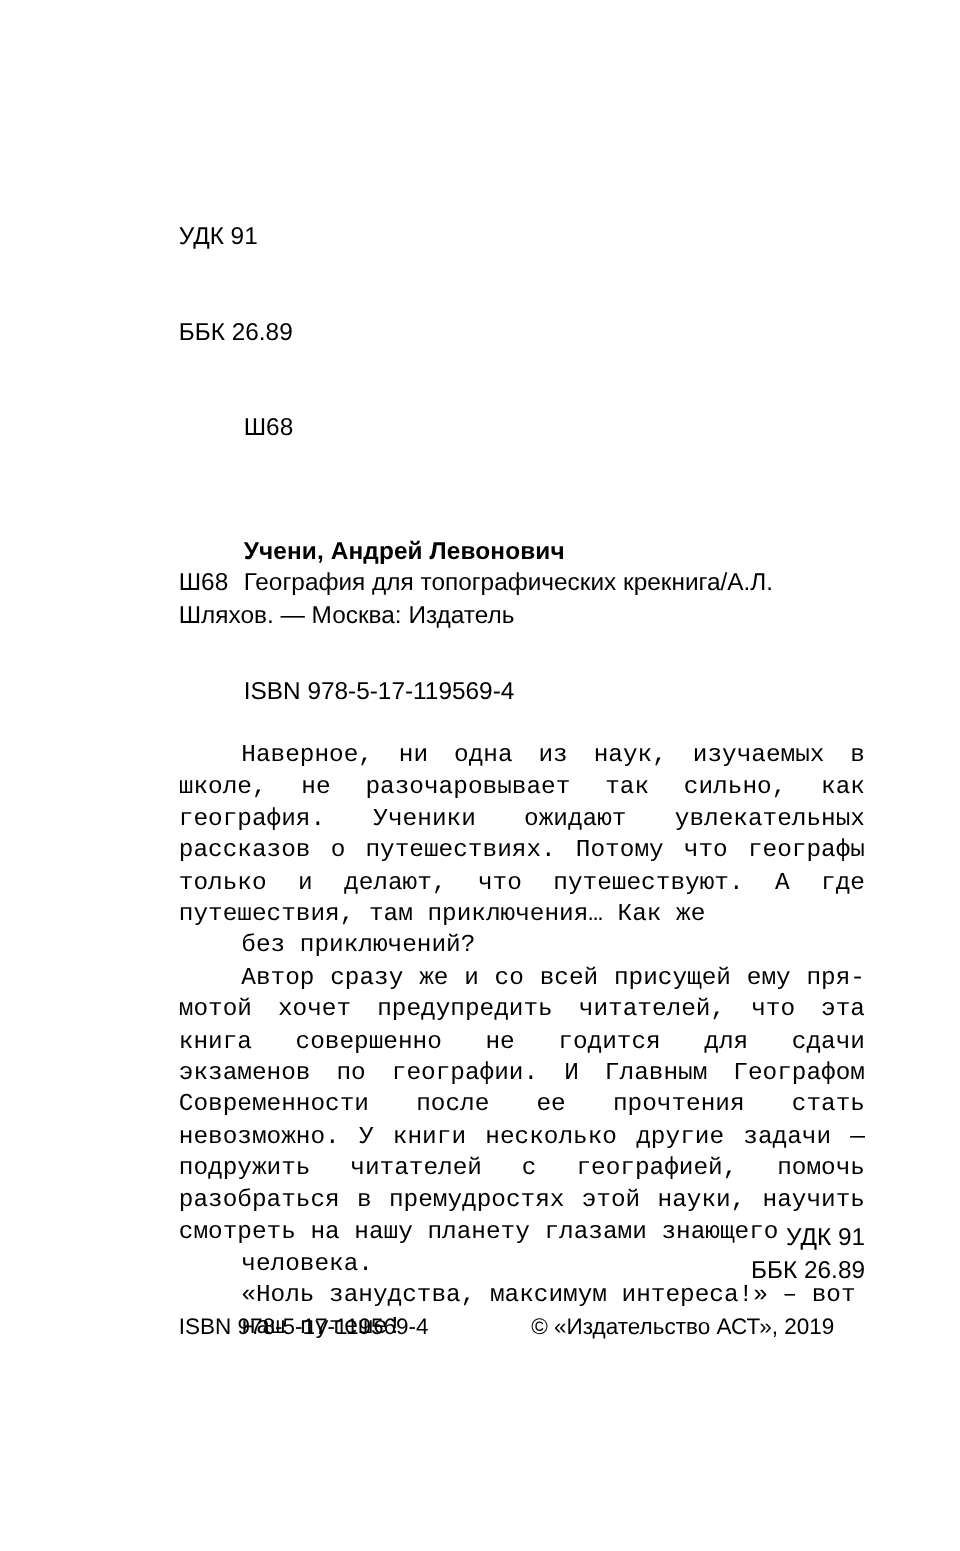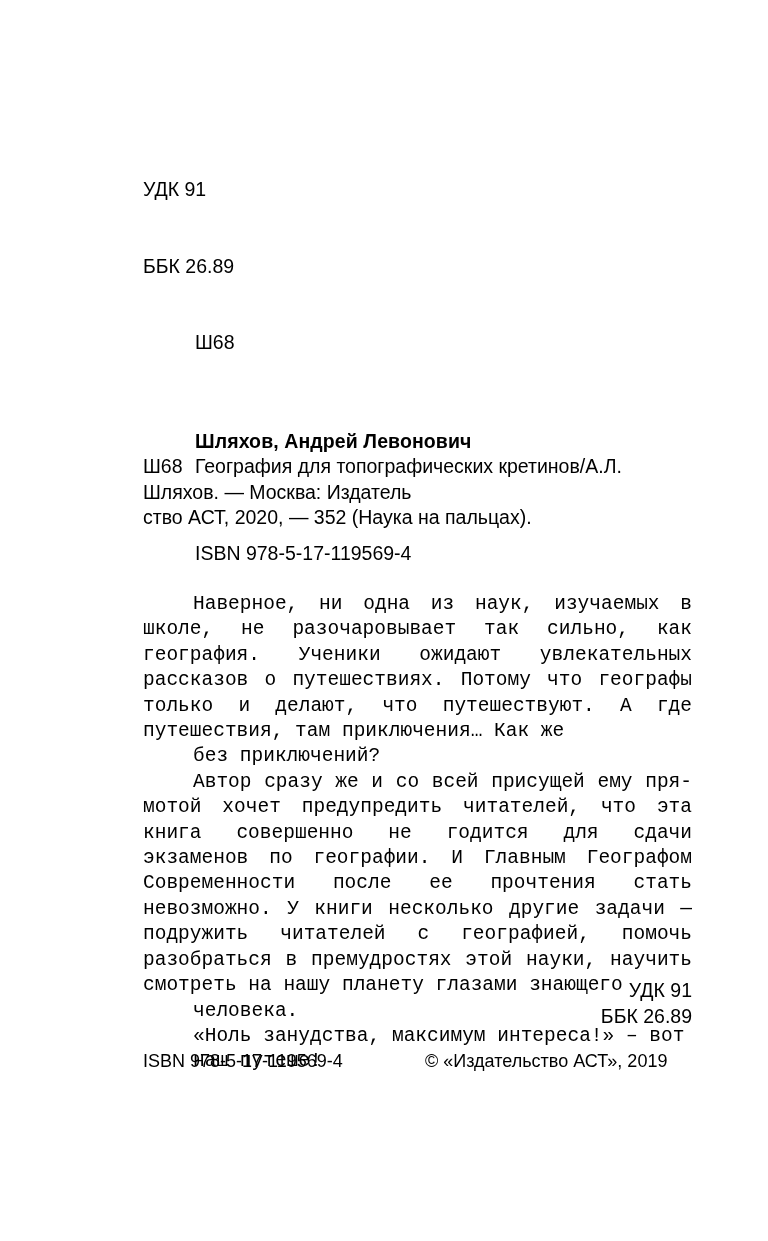--- a/index.html
+++ b/index.html
@@ -136,24 +136,24 @@
 
 <div class="page">
 
   <div class="top-codes">
     <span class="line">УДК 91</span>
     <span class="line">ББК 26.89</span>
     <span class="line indent">Ш68</span>
   </div>
 
   <div class="record">
-    <div class="record-author">Шляхов, Андрей Левонович</div>
+    <div class="record-author">Учени, Андрей Левонович</div>
     <div class="record-body">
       <span class="sigla">Ш68</span>
-      <span class="record-text"><span>География для топографических кре­тинов/А.Л. Шляхов. — Москва: Издатель­</span><span class="lastline">ство АСТ, 2020, — 352 (Наука на пальцах).</span></span>
+      <span class="record-text"><span>География для топографических кре­книга/А.Л. Шляхов. — Москва: Издатель­</span></span>
     </div>
   </div>
 
   <div class="isbn-top">ISBN 978-5-17-119569-4</div>
 
   <div class="annotation">
     <p><span>Наверное, ни одна из наук, изучаемых в школе, не разочаровывает так сильно, как география. Учени­ки ожидают увлекательных рассказов о путешестви­ях. Потому что географы только и делают, что путеше­ствуют. А где путешествия, там приключения… Как же</span><span class="tail">без приключений?</span></p>
     <p><span>Автор сразу же и со всей присущей ему пря­мотой хочет предупредить читателей, что эта книга совершенно не годится для сдачи экзаменов по гео­графии. И Главным Географом Современности после ее прочтения стать невозможно. У книги несколько другие задачи — подружить читателей с географи­ей, помочь разобраться в премудростях этой науки, научить смотреть на нашу планету глазами знающего</span><span class="tail">человека.</span></p>
     <p><span>«Ноль занудства, максимум интереса!» – вот</span><span class="tail">наш путеше!</span></p>
   </div>

